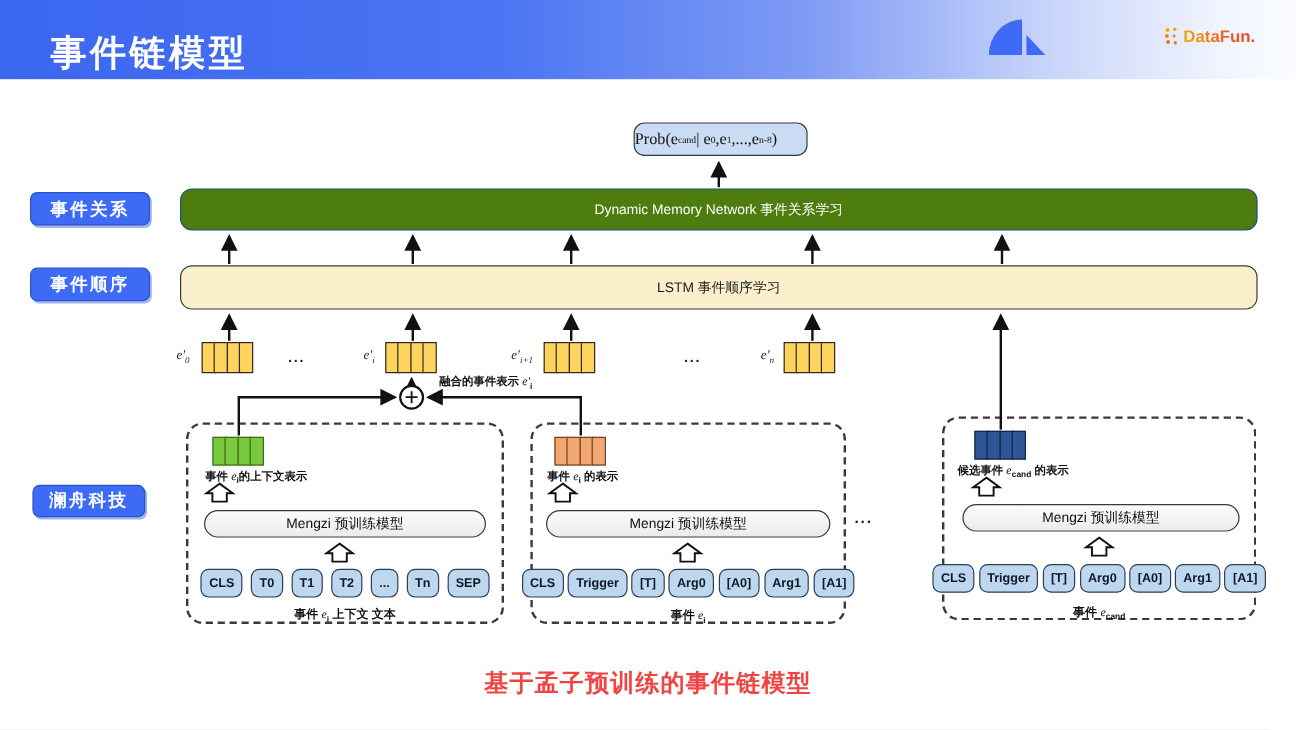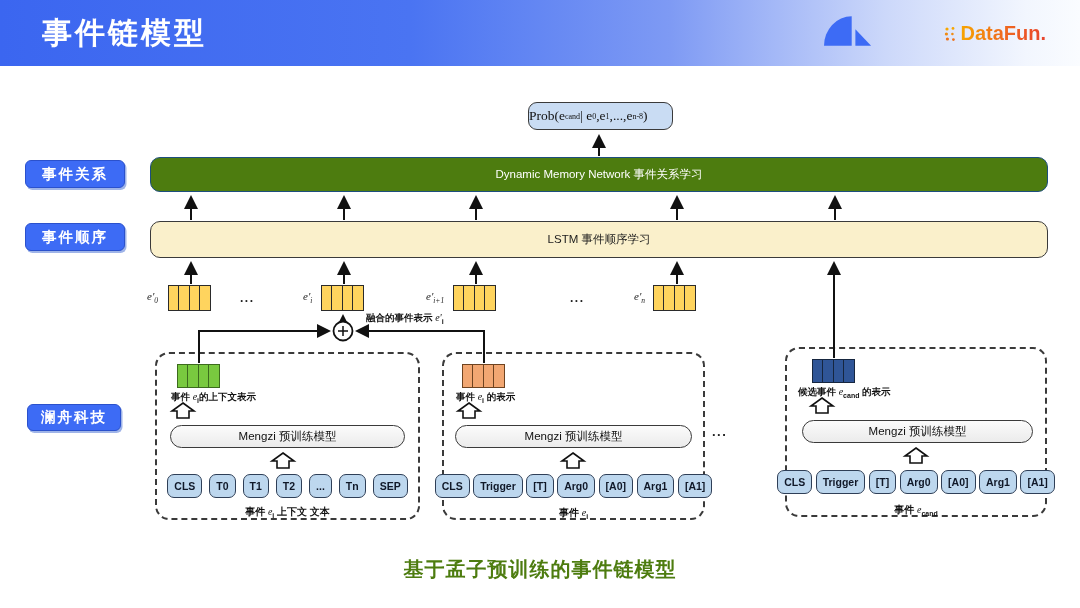--- a/index.html
+++ b/index.html
@@ -7,31 +7,31 @@
   #canvas {
     position:relative; width:1080px; height:608px; background:#ffffff;
     font-family:"Liberation Sans", sans-serif; overflow:hidden;
   }
   
   #header {
     position:absolute; left:0; top:0; width:1080px; height:66px;
     background:linear-gradient(90deg,#3b66f0 0%,#4a74f2 38%,#7e9af4 62%,#ccd8fa 82%,#f2f6fe 95%,#fafcff 100%);
   }
   #page-title {
-    position:absolute; left:42px; top:0; height:66px; line-height:66px;
+    position:absolute; left:42px; top:12px; height:66px; line-height:66px;
     color:#ffffff; font-size:30px; font-weight:700; letter-spacing:3px;
   }
   #logo-cluster { position:absolute; right:18px; top:0; height:66px; }
   #langboat { position:absolute; right:190px; top:15px; display:flex; align-items:center; }
   .lb-text { margin-left:8px; }
   .lb-name { color:#3d6bf5; font-size:16px; font-weight:700; letter-spacing:3px; line-height:18px; }
   .lb-sub  { color:#3d6bf5; font-size:8px; letter-spacing:4.5px; line-height:10px; }
   #datafun { position:absolute; right:16px; top:22px; display:flex; align-items:center; }
   .df-text {
-    font-size:20px; font-weight:800; margin-left:3px;
+    font-size:14px; font-weight:800; margin-left:3px;
     background:linear-gradient(90deg,#f7a600,#ef6a1e,#e8432e);
     -webkit-background-clip:text; background-clip:text; color:transparent;
   }
   
   .sidelabel {
     position:absolute; background:#3d6bf5; color:#fff; border-radius:6px;
     border:1px solid #2b51cc; box-shadow:1.5px 2px 0 #9fb4e8;
     display:flex; align-items:center; justify-content:center;
     font-size:14.5px; font-weight:700; letter-spacing:2px;
   }
@@ -71,21 +71,21 @@
   
   .tokens { position:absolute; display:flex; justify-content:center; align-items:flex-end; }
   .tok {
     height:24px; padding:0 6px; background:#bdd7ee; border:1.7px solid #2f3f57; border-radius:7px;
     display:flex; align-items:center; justify-content:center;
     font-size:10.5px; font-weight:600; color:#101828; white-space:nowrap;
   }
   .gap7 { gap:7px; } .gap3 { gap:3.5px; }
   #main-caption {
     position:absolute; left:0; top:556px; width:1080px; text-align:center;
-    font-size:20px; font-weight:600; color:#4d7c0f; letter-spacing:1px;
+    font-size:20px; font-weight:600; color:#ef4444; letter-spacing:1px;
   }
   #overlay { position:absolute; left:0; top:0; pointer-events:none; }
 </style>
 </head>
 <body>
 
 <div id="canvas">
 
   <div id="header">
     <div id="page-title">事件链模型</div>

